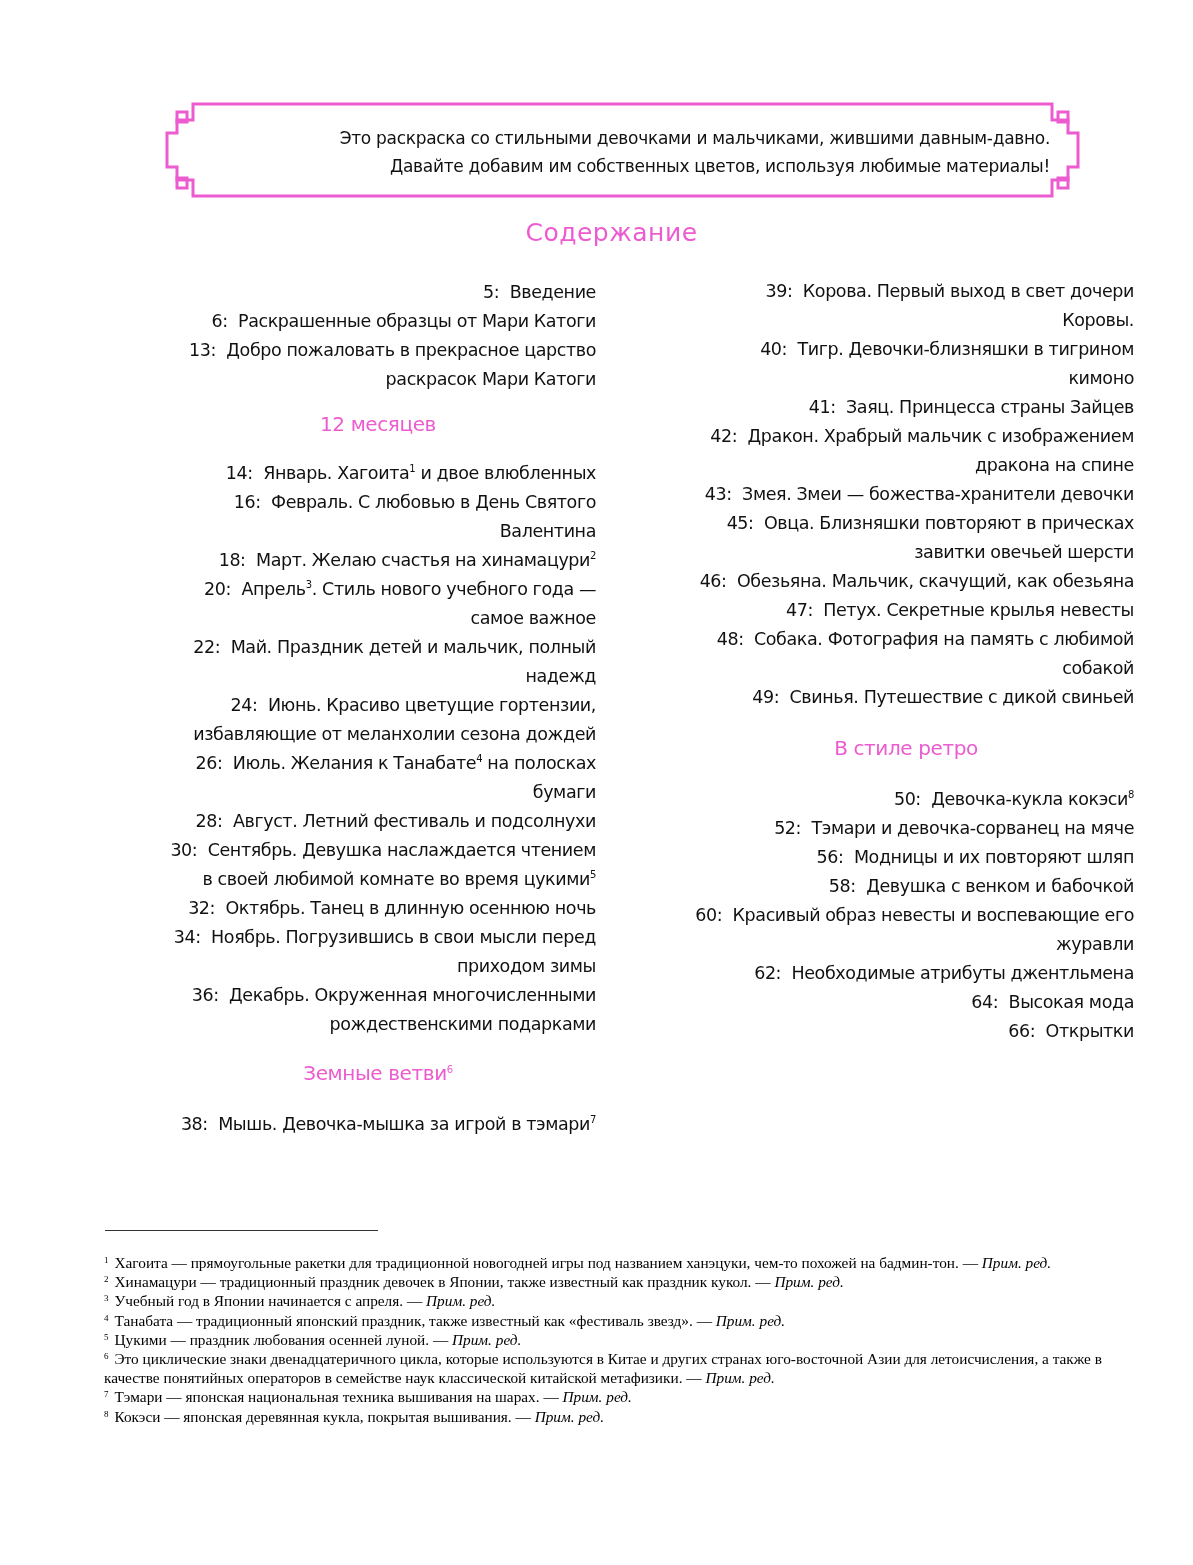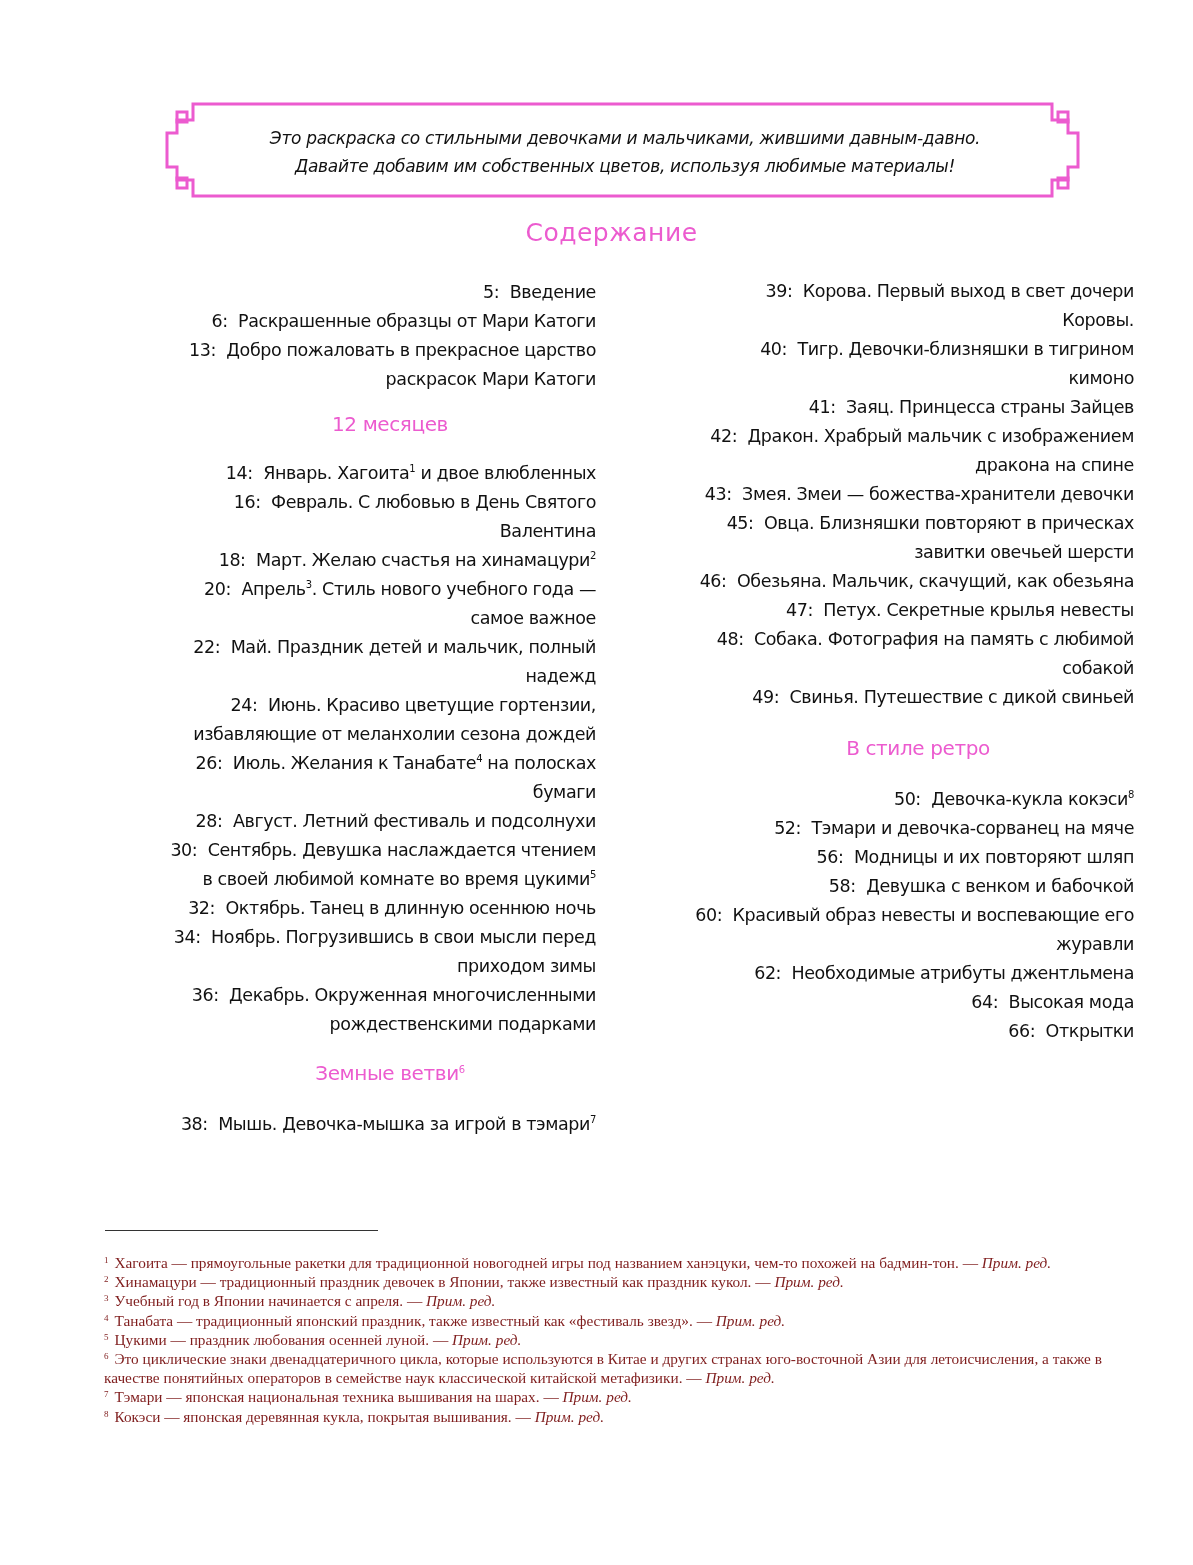--- a/index.html
+++ b/index.html
@@ -1,38 +1,38 @@
 <!DOCTYPE html>
 <html><head>
 <meta charset="utf-8">
 <style>
   html, body { margin: 0; padding: 0; background: #ffffff; }
   body { width: 1193px; height: 1565px; position: relative; overflow: hidden; color: #111; }
 
   #frame { position: absolute; left: 160px; top: 95px; width: 930px; height: 110px; }
-  #intro { position: absolute; left: 200px; top: 124px; width: 850px; text-align: center;
-           font-family: "DejaVu Sans", sans-serif; font-size: 17px; line-height: 28px; letter-spacing: -0.3px; font-style: italic; }
+  #intro { position: absolute; left: 200px; top: 124px; width: 850px; text-align: right;
+           font-family: "DejaVu Sans", sans-serif; font-size: 17px; line-height: 28px; letter-spacing: -0.3px; }
 
   #title { position: absolute; left: 0; width: 1223px; top: 218px; text-align: center;
            color: #ec5bcf; font-family: "DejaVu Sans", sans-serif; font-size: 25px; letter-spacing: 0.5px; }
 
   .col { position: absolute; font-family: "DejaVu Sans", sans-serif; font-size: 17.5px; line-height: 29px; letter-spacing: -0.4px; }
   #col-left { left: 166px; top: 278px; width: 430px; }
   #col-right { left: 694px; top: 277px; width: 440px; }
   .entry { margin: 0; text-align: right; }
   .num { }
-  .section-heading { color: #ec5bcf; text-align: center; font-size: 20px; margin: 12px; }
+  .section-heading { color: #ec5bcf; text-align: center; font-size: 20px; margin: 0; }
   #h-months { margin-top: 16px; margin-bottom: 20px; width: 424px; }
   #h-branches { margin-top: 20px; margin-bottom: 22px; width: 424px; }
   #h-retro { margin-top: 22px; margin-bottom: 22px; width: 424px; }
   sup { font-size: 10px; vertical-align: 7px; line-height: 0; }
 
   #fn-rule { position: absolute; left: 105px; top: 1230px; width: 273px; height: 0; border-top: 1.5px solid #333; }
   #footnotes { position: absolute; left: 104px; top: 1253px; width: 1010px;
-               font-family: "Liberation Serif", serif; font-size: 15.3px; line-height: 19.2px; color: #7f1d1d; }
+               font-family: "Liberation Serif", serif; font-size: 15.3px; line-height: 19.2px; color: #000000; }
   .fn { margin: 0; }
   .fn sup { font-size: 9px; vertical-align: 5px; margin-right: 6px; }
   .fn i { font-style: italic; }
 </style>
 </head>
 <body>
 
 <svg id="frame" viewBox="0 0 930 110" fill="none" stroke="#ec5bcf" stroke-width="3">
 
   <path d="M33 9 H892 V25 H908 V38 H918 V72 H908 V85 H892 V101 H33 V85 H17 V72 H7 V38 H17 V25 H33 Z"></path>

